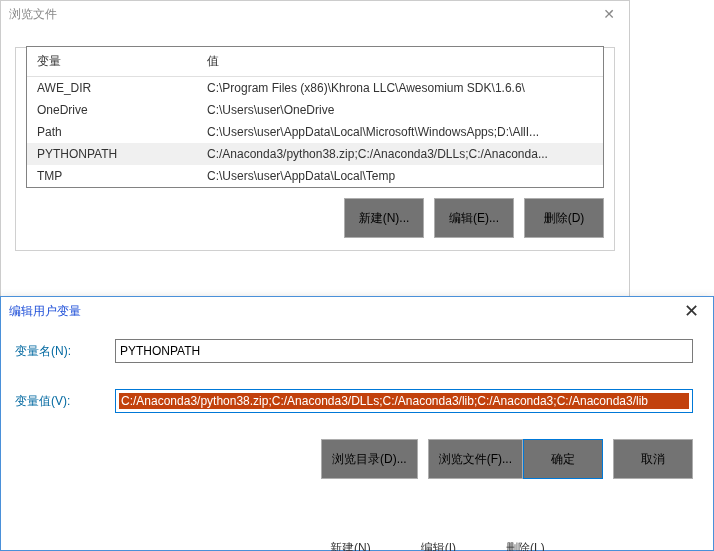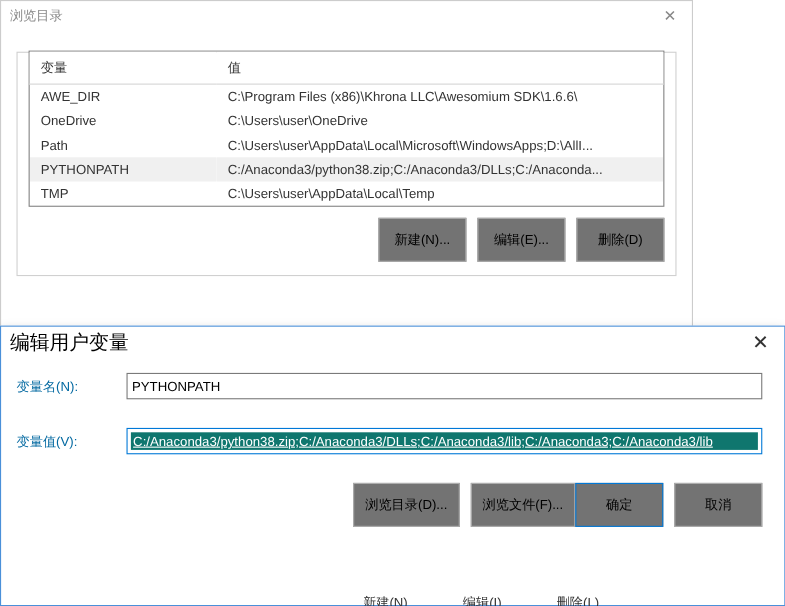--- a/index.html
+++ b/index.html
@@ -13,41 +13,41 @@
 .table-wrap { border: 1px solid #828282; margin-top: -2px; }
 table { width: 100%; border-collapse: collapse; }
 th { text-align: left; font-weight: normal; padding: 6px 10px; border-bottom: 1px solid #e0e0e0; color: #333; font-size: 12px; background: #fff; }
 td { padding: 4px 10px; color: #333; font-size: 12px; white-space: nowrap; overflow: hidden; text-overflow: ellipsis; max-width: 200px; }
 tr.sel td { background: #f0f0f0; }
 .tbl-col1 { width: 170px; }
 .btn-row { display: flex; justify-content: flex-end; gap: 10px; margin-top: 10px; }
 .btn { min-width: 80px; height: 40px; border: 1px solid #adadad; background: #737373; font-size: 12px; padding: 0 10px; font-family: inherit; cursor: default; }
 .dialog2 { position: absolute; top: 296px; left: 0; width: 714px; height: 255px; background: #fff; border: 1px solid #4a90d9; box-shadow: 0 3px 10px rgba(0,0,0,0.2); }
 .dlg2-title { display: flex; align-items: center; justify-content: space-between; padding: 4px 8px; height: 28px; }
-.dlg2-title .t { color: #000000; font-size: 18px; }
+.dlg2-title .t { color: #1d4ed8; font-size: 12px; }
 .dlg2-title .close-x { color: #333; font-size: 18px; font-weight: 300; }
 .dlg2-body { padding: 14px 20px 14px 14px; }
 .form-row { display: flex; align-items: center; margin-bottom: 26px; }
 .form-label { width: 100px; color: #0369a1; font-size: 12px; }
 .form-input { flex: 1; height: 24px; border: 1px solid #7a7a7a; padding: 0 4px; font-size: 12px; font-family: inherit; }
-.sel-text { display: inline-block; background: #0f766e; color: #fff; padding: 1px 2px; white-space: nowrap; overflow: hidden; width: 100%; text-decoration: underline; }
+.sel-text { display: inline-block; background: #c2410c; color: #fff; padding: 1px 2px; white-space: nowrap; overflow: hidden; width: 100%; }
 .input-wrap { flex: 1; height: 24px; border: 1px solid #0078d7; padding: 2px 3px; overflow: hidden; display: flex; align-items: center; }
 .dlg2-btns { display: flex; justify-content: flex-end; margin-top: 24px; padding: 0 0 4px 0; }
 .dlg2-btns-left { display: flex; gap: 10px; }
 .dlg2-btns-right { display: flex; gap: 10px; }
 .btn-hl { border-color: #0078d7; }
 .obscured-btns { position: absolute; top: 540px; left: 320px; display: flex; gap: 30px; }
 .obs-btn { font-size: 12px; color: #333; padding: 0 10px; }
 </style>
 </head>
 <body>
 
 <div class="dialog1">
   <div class="dlg-title">
-    <span>浏览目录</span>
+    <span>浏览文件</span>
     <span class="close-x">✕</span>
   </div>
   <div class="dlg-body">
     <div class="fieldset">
       <div class="table-wrap">
         <table>
           <thead>
             <tr>
               <th class="tbl-col1">变量</th>
               <th>值</th>

